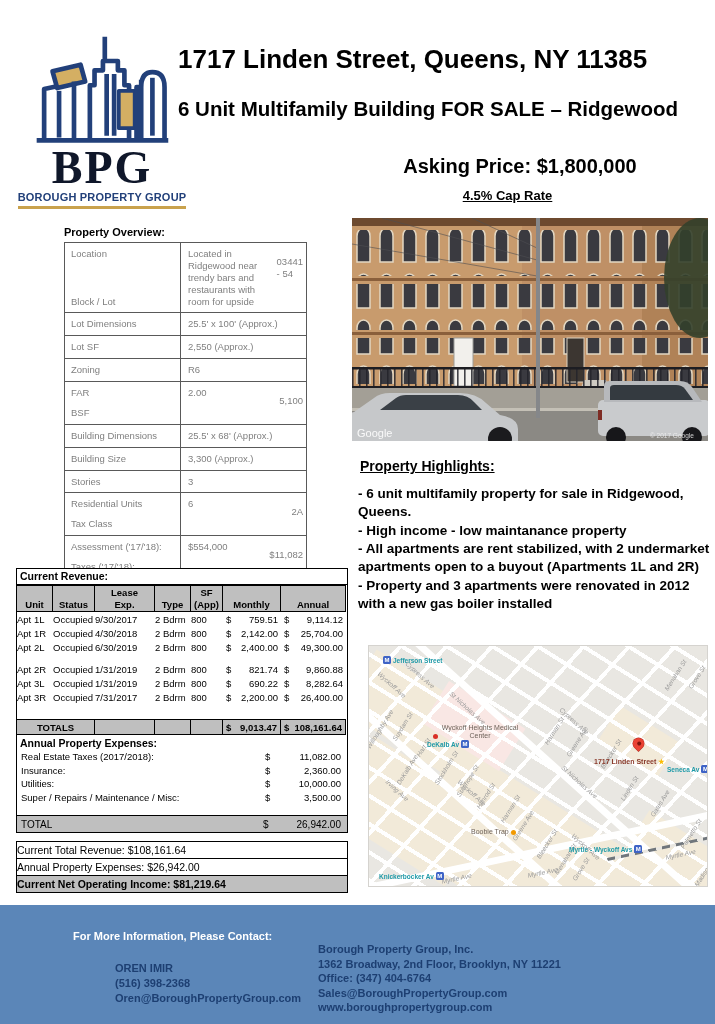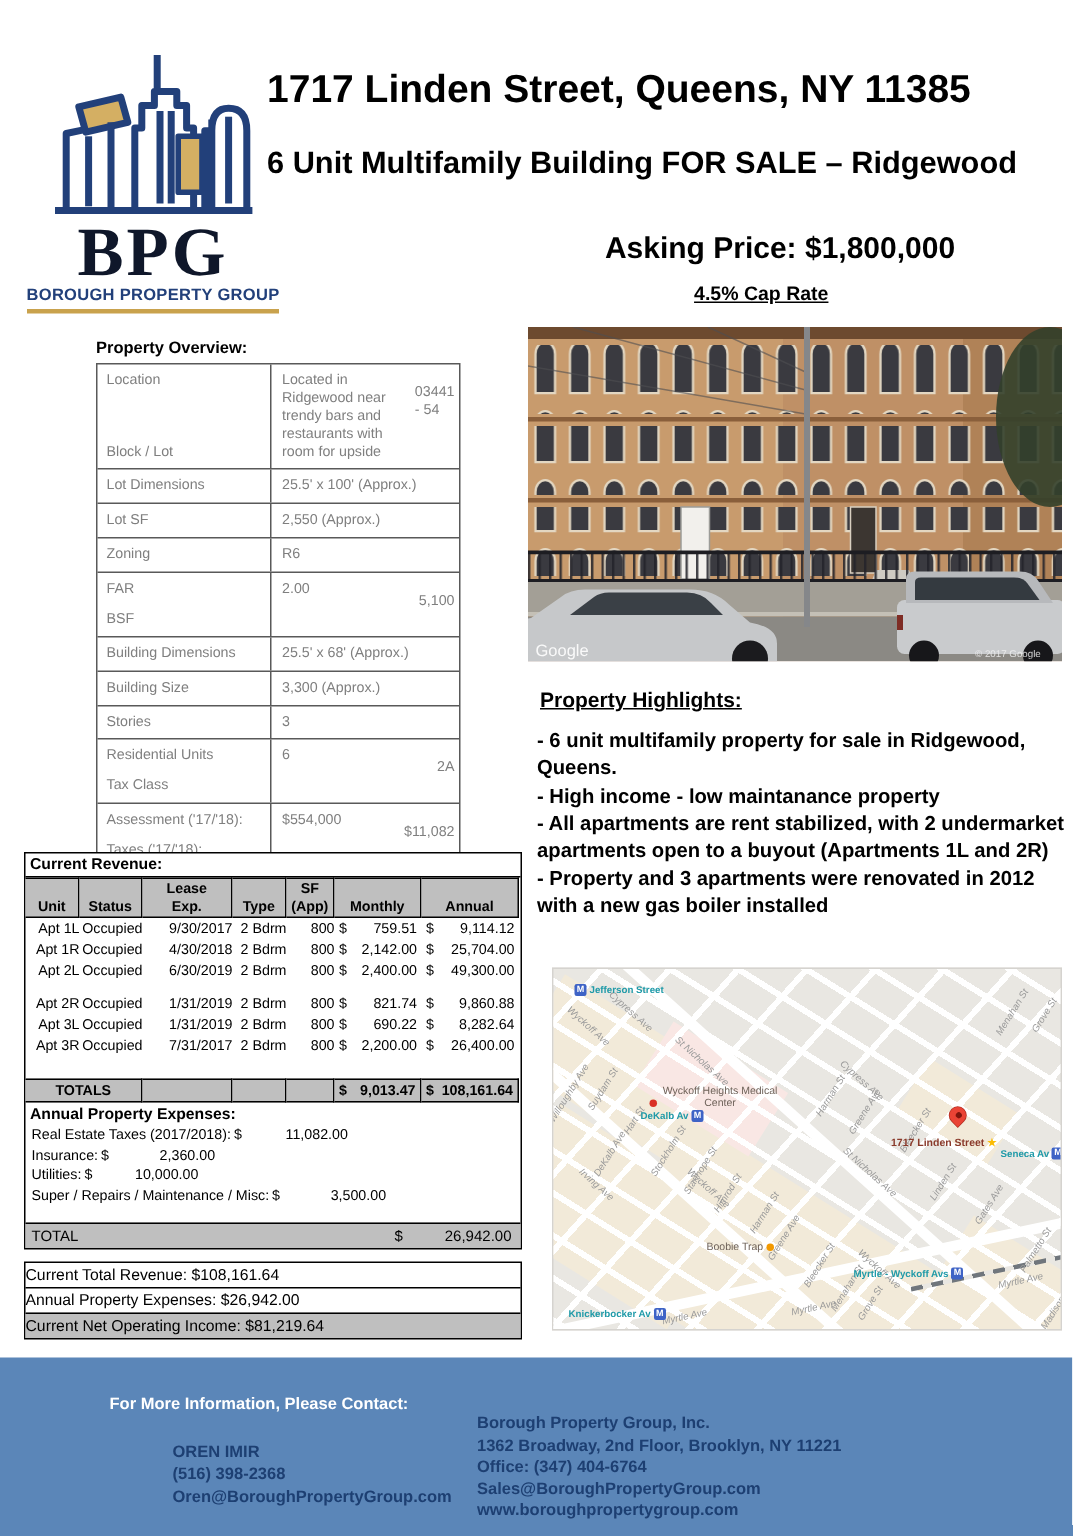--- a/index.html
+++ b/index.html
@@ -46,42 +46,42 @@
   
   .rev{position:absolute;left:16px;top:568px;width:332px;border:1.5px solid #000;background:#fff;
        box-sizing:border-box;font-size:9.5px}
   .rtitle{font-weight:bold;font-size:10.5px;padding:1px 3px 2px;border-bottom:1px solid #000}
   .rhead{display:flex}
   .hc{background:#bfbfbf;border:1px solid #000;border-left:none;box-sizing:border-box;font-weight:bold;
       text-align:center;white-space:pre-line;display:flex;align-items:flex-end;justify-content:center;
       height:27px;line-height:1.2;padding-bottom:1px}
   .c1{width:36px}.c2{width:42px}.c3{width:60px}.c4{width:36px}.c5{width:32px}.c6{width:58px}.c7{width:65px}
   .rrow{display:flex;height:14px;align-items:center}
-  .rc{text-align:right;box-sizing:border-box}
+  .rc{text-align:left;box-sizing:border-box}
   .money{display:flex;justify-content:space-between;box-sizing:border-box;padding:0 3px}
   .gap1{height:8px}.gap2{height:15px}
   .rtot{display:flex;font-weight:bold}
   .tc{background:#bfbfbf;border:1px solid #000;border-left:none;box-sizing:border-box;height:16px;
       display:flex;align-items:center;justify-content:center}
   .tc.money{justify-content:space-between}
   .tc1{width:78px}
   .etitle{font-weight:bold;font-size:10.5px;padding:2px 3px 1px;border-top:0px}
-  .erow{display:flex;align-items:center;height:13.5px;padding:0 4px}
+  .erow{display:flex;justify-content:space-between;align-items:center;height:13.5px;padding:0 4px}
   .erow .money{width:80px;padding:0 2px}
   .egap{height:11px}
   .etot{display:flex;justify-content:space-between;align-items:center;background:#bfbfbf;
         border-top:1.5px solid #000;font-weight:normal;height:16px;padding:0 4px;font-size:10px}
   .etot .money{width:82px;padding:0 2px}
 
   
   .sum{position:absolute;left:16px;top:841px;width:332px;border:1.5px solid #000;box-sizing:border-box;
        font-size:10.5px;background:#fff}
   .srow{padding:2px 0;border-top:1px solid #000}
   .srow:first-child{border-top:none}
-  .srow.noi{background:#bfbfbf;font-weight:normal}
+  .srow.noi{background:#bfbfbf;font-weight:bold}
 
   
   .map{position:absolute;left:368px;top:645px;width:340px;height:242px;background:#e9e7e2;
        overflow:hidden;border:1px solid #d5d3cf;box-sizing:border-box}
   .bp{position:absolute;background:#f2ead9}
   .bp.pink{background:#f9e7e4}
   .map-streets{position:absolute;left:-30px;top:-30px;right:-30px;bottom:-30px;
      background-image:
        repeating-linear-gradient(132deg, transparent 0 30px, #ffffff 30px 34px),
        repeating-linear-gradient(32deg,  transparent 0 20px, #ffffff 20px 24px);}

